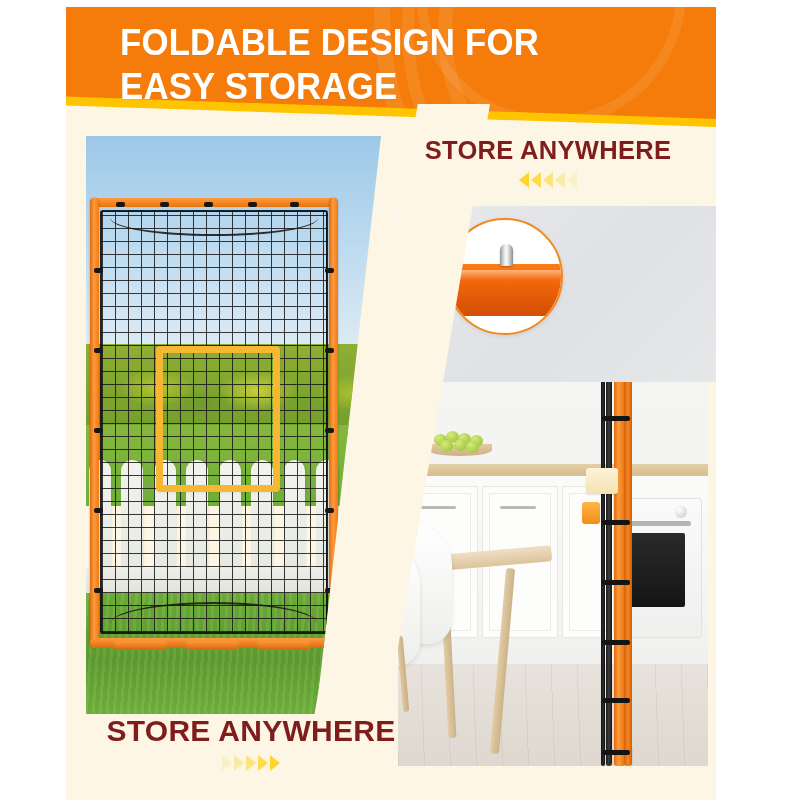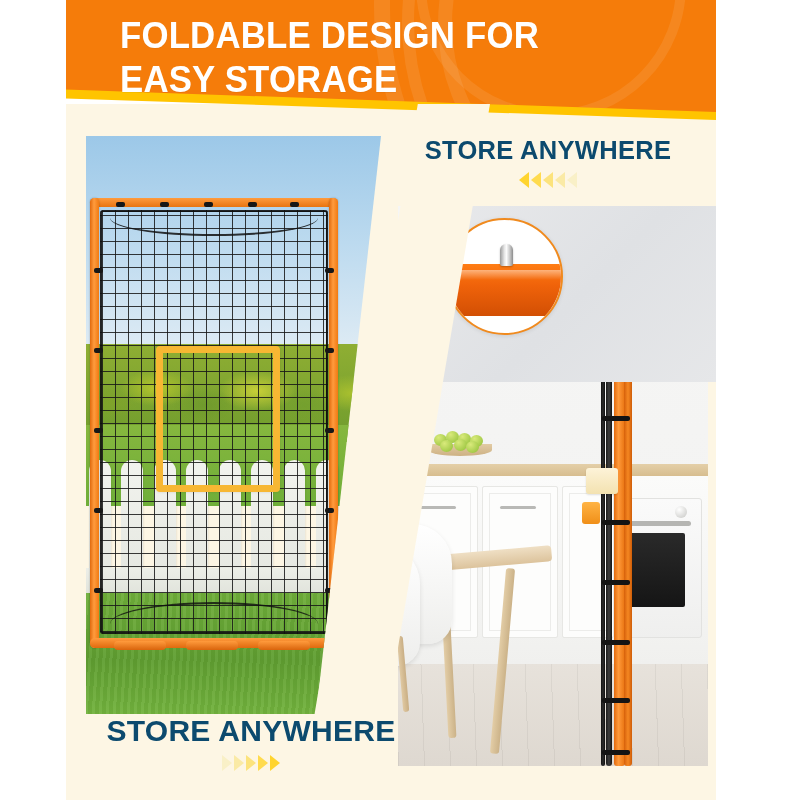--- a/index.html
+++ b/index.html
@@ -6,21 +6,21 @@
   body{
     width:800px;height:800px;
     background:#ffffff;
     font-family:"Liberation Sans", sans-serif;
     overflow:hidden;
     position:relative;
   }
   .stage{position:absolute;inset:0;width:800px;height:800px;background:#ffffff;overflow:hidden;}
 
   
-  .header-wrap{position:absolute;left:0;top:0;width:800px;height:132px;overflow:hidden;}
+  .header-wrap{position:absolute;left:0;top:7px;width:800px;height:132px;overflow:hidden;}
   .header-yellow{
     position:absolute;left:66px;top:0;width:650px;height:120px;
     background:#FFC400;
     clip-path:polygon(0 0, 100% 0, 100% 100%, 0 82%);
   }
   .header-orange{
     position:absolute;left:66px;top:0;width:650px;height:112px;
     background:#F57C0A;
     clip-path:polygon(0 0, 100% 0, 100% 100%, 0 80%);
     overflow:hidden;
@@ -104,21 +104,21 @@
   .divider{
     position:absolute;left:300px;top:104px;width:190px;height:696px;
     background:#FDF6E4;
     clip-path:polygon(62% 0, 100% 0, 38% 100%, 0 100%);
     z-index:6;
   }
 
   
   .sa-top{position:absolute;left:380px;top:136px;width:336px;height:72px;z-index:7;text-align:center;}
   .sa-title{
-    color:#0c4a6e;font-weight:bold;font-size:25.5px;letter-spacing:.3px;
+    color:#7f1d1d;font-weight:bold;font-size:25.5px;letter-spacing:.3px;
     font-family:"Liberation Sans", sans-serif;white-space:nowrap;
   }
   .chev-row{margin-top:7px;display:flex;justify-content:center;gap:2px;}
   .chev{width:0;height:0;border-top:8px solid transparent;border-bottom:8px solid transparent;}
   .chev-l{border-right:10px solid #FFD42E;}
   .chev-r{border-left:10px solid #FFD42E;}
 
   
   .pb-panel{
     position:absolute;left:398px;top:206px;width:318px;height:176px;

